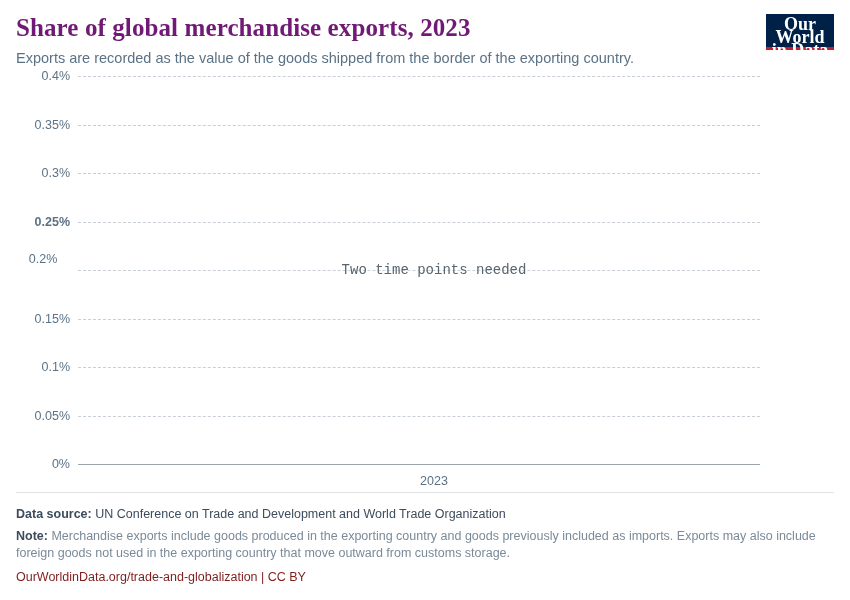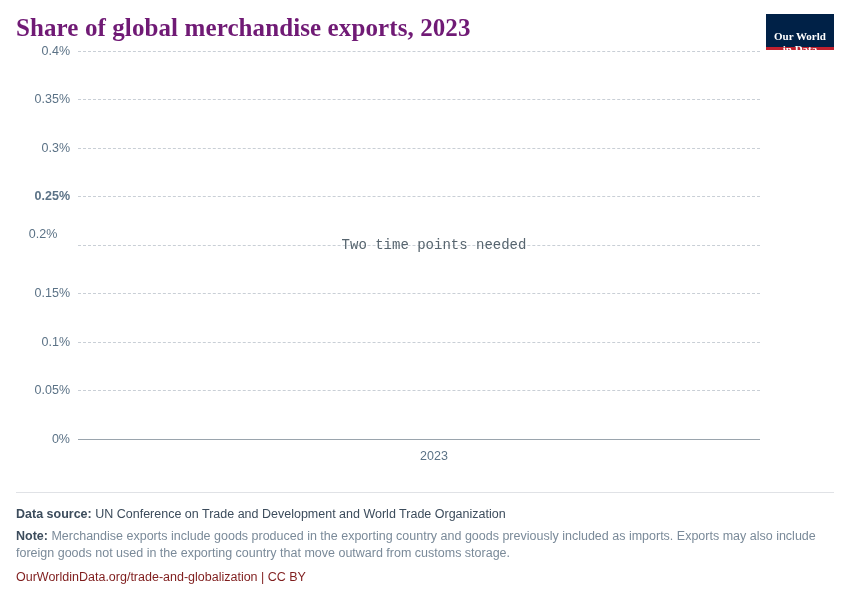--- a/index.html
+++ b/index.html
@@ -45,24 +45,24 @@
   .owid-logo {
     position: absolute;
     top: 0px;
     right: 0px;
     width: 68px;
     height: 36px;
     background: #002147;
     color: #ffffff;
     font-family: "Liberation Serif", serif;
     font-weight: bold;
-    font-size: 11px;
+    font-size: 18px;
     line-height: 13px;
     text-align: center;
-    padding-top: 16px;
+    padding-top: 4px;
     box-sizing: border-box;
     border-bottom: 3px solid #c0202e;
   }
   .owid-logo span {
     display: block;
   }
 
   
   .plot-wrap {
     position: relative;
@@ -138,20 +138,21 @@
     margin-top: 6px;
   }
 </style>
 </head>
 <body>
 
 <div class="page">
 
   <div class="header">
     <h1 class="chart-title">Share of global merchandise exports, 2023</h1>
+    <p class="chart-subtitle">Exports are recorded as the value of the goods shipped from the border of the exporting country.</p>
     <div class="owid-logo">
       <span>Our World</span>
       <span>in Data</span>
     </div>
   </div>
 
   <div class="plot-wrap">
     <div class="plot">
 
       <div class="gridline" style="top:0px;"></div>

